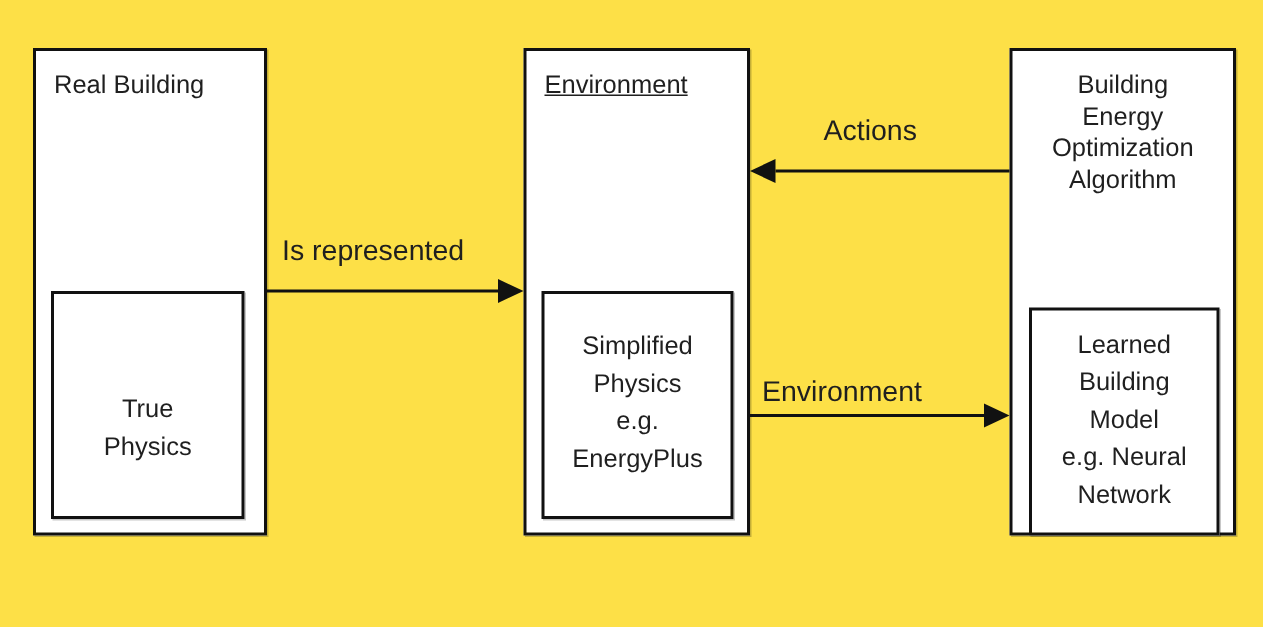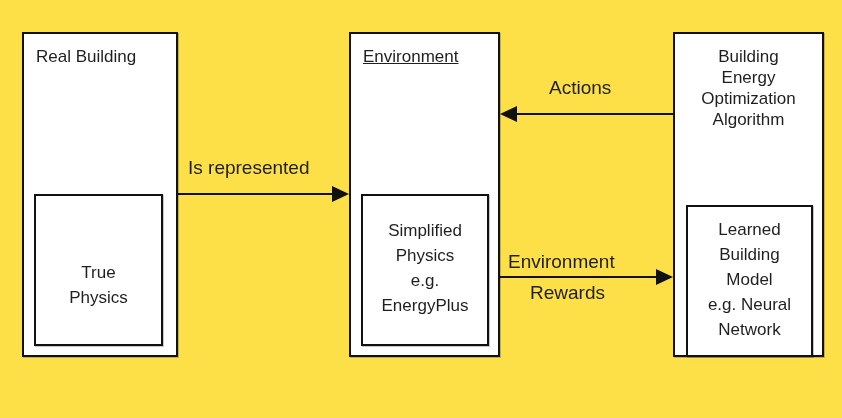--- a/index.html
+++ b/index.html
@@ -132,15 +132,14 @@
   <div class="arrow-head right" style="left: 332px; top: 186px;"></div>
   <div class="edge-label" style="left: 188px; top: 157px;">Is represented</div>
 
   <div class="arrow-line" style="left: 517px; top: 113px; width: 156px;"></div>
   <div class="arrow-head left" style="left: 500px; top: 106px;"></div>
   <div class="edge-label" style="left: 549px; top: 77px;">Actions</div>
 
   <div class="arrow-line" style="left: 500px; top: 276px; width: 156px;"></div>
   <div class="arrow-head right" style="left: 656px; top: 269px;"></div>
   <div class="edge-label" style="left: 508px; top: 251px;">Environment</div>
-  <div class="edge-label" style="left: 530px; top: 282px;">Rewards</div>
 
 </div>
 
 </body></html>

